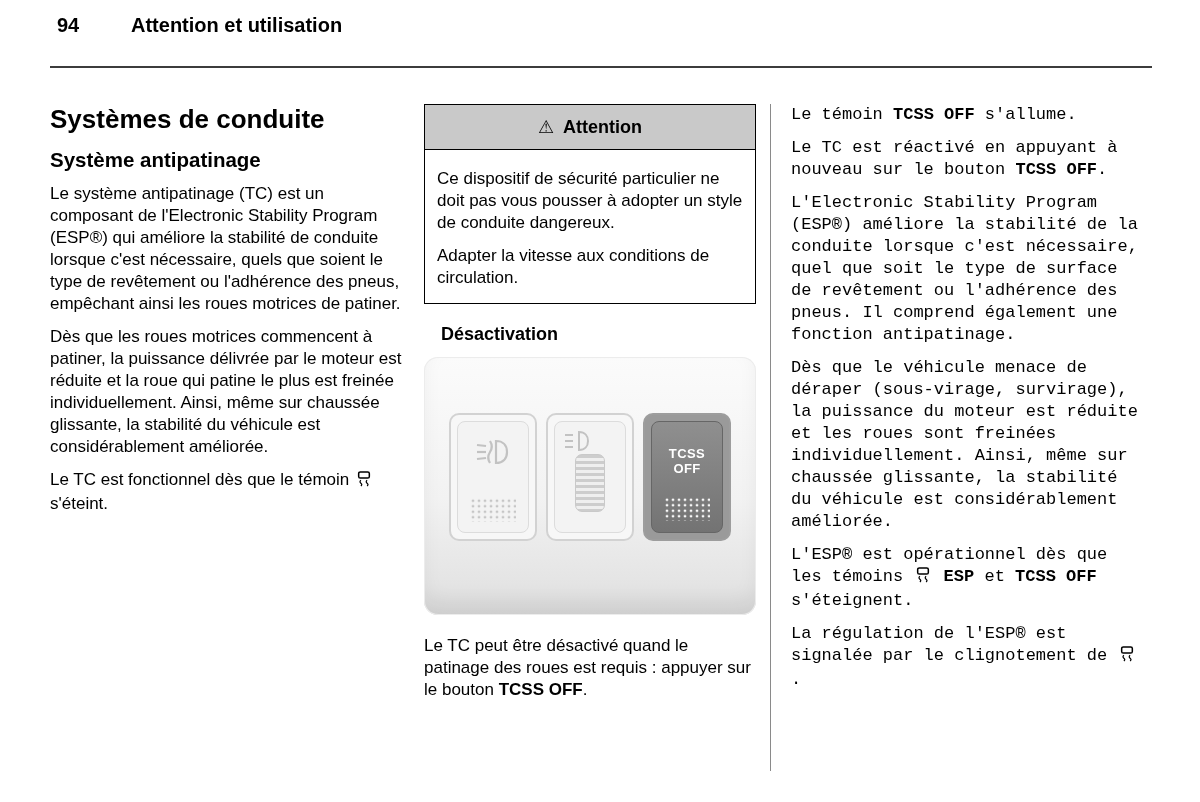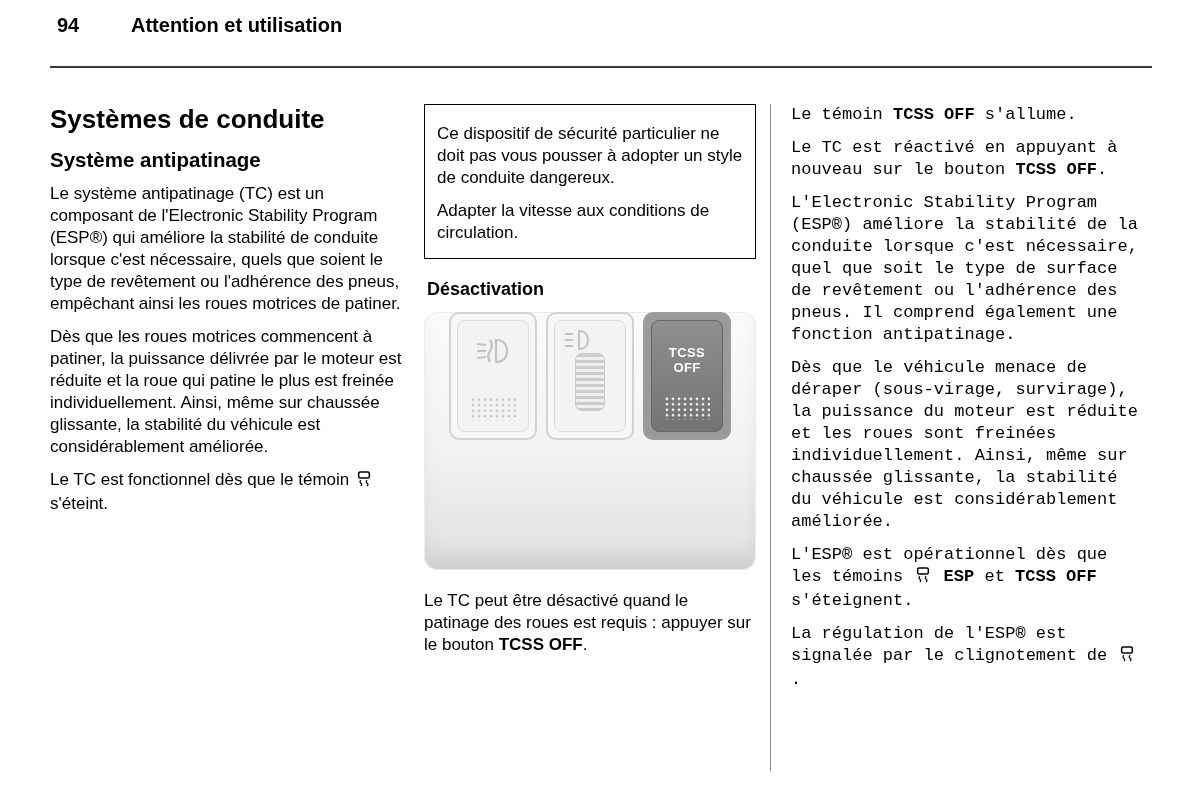--- a/index.html
+++ b/index.html
@@ -28,21 +28,21 @@
   .cols { position: absolute; top: 104px; left: 50px; display: flex; }
   .col1 { width: 352px; margin-right: 22px; }
   .col2 { width: 332px; }
   .divider { width: 1px; background: #8a8a8a; height: 667px; margin-left: 14px; flex: 0 0 1px; }
   .col3 { width: 352px; margin-left: 20px; font-family: Liberation Mono, monospace; }
 
   p { margin: 0 0 11px; font-size: 17px; line-height: 22px; hyphens: auto; }
   .b { font-weight: bold; }
   h1 { font-size: 26px; font-weight: bold; margin: 0 0 14px; line-height: 30px; }
   h2 { font-size: 20.5px; font-weight: bold; margin: 0 0 11px; line-height: 24px; }
-  .h-small { font-size: 18px; font-weight: bold; margin: 20px 3px 12px; }
+  .h-small { font-size: 18px; font-weight: bold; margin: 20px 17px 12px; }
 
   .ticon { display: inline-block; vertical-align: -2px; margin: 0 1px; }
 
   
   .attention { border: 1px solid #000; margin-bottom: 15px; }
   .attention-head {
     background: #c9c9c9;
     border-bottom: 1px solid #000;
     text-align: center; font-weight: bold; font-size: 18px;
     padding: 11px 0;
@@ -52,21 +52,21 @@
 
   .temoin-line { margin: 16px 0 8px; }
 
   
   .panel {
     width: 332px; height: 258px; border-radius: 14px;
     background: linear-gradient(180deg, #fbfbfb 0%, #f2f2f2 55%, #e4e4e4 88%, #d8d8d8 100%);
     box-shadow: inset 0 0 0 1px #ececec, inset 0 -12px 20px rgba(0,0,0,0.05);
     position: relative; margin: 8px 0 20px;
   }
-  .btn-row { display: flex; justify-content: center; gap: 9px; }
+  .btn-row { display: flex; justify-content: center; gap: 9px; padding-top: 56px; }
   .frame {
     width: 88px; height: 128px; border: 2px solid #d2d2d2; border-radius: 10px;
     background: #f7f7f7; display: flex; align-items: center; justify-content: center;
   }
   .inner {
     width: 72px; height: 112px; border: 1px solid #dcdcdc; border-radius: 8px;
     background: #f3f3f3; position: relative;
     display: flex; flex-direction: column; align-items: center;
   }
   .dots {
@@ -116,20 +116,21 @@
       <p>Dès que les roues motrices commencent à patiner, la puissance délivrée par le moteur est réduite et la roue qui patine le plus est freinée individuellement. Ainsi, même sur chaussée glissante, la stabilité du véhicule est considérablement améliorée.</p>
       <p><span>Le TC est fonctionnel dès que le témoin </span><span class="ticon"><svg width="18" height="16" viewBox="0 0 20 18">
               <rect x="4" y="1" width="12" height="7" rx="1.8" fill="none" stroke="#000" stroke-width="1.7"></rect>
               <path d="M6.5 10.5 q-2 1.6 0 3.2 q2 1.6 0 3.2" fill="none" stroke="#000" stroke-width="1.4"></path>
               <path d="M13.5 10.5 q-2 1.6 0 3.2 q2 1.6 0 3.2" fill="none" stroke="#000" stroke-width="1.4"></path>
             </svg></span><span> s'éteint.</span></p>
     </div>
 
     <div class="col2">
       <div class="attention">
+        <div class="attention-head"><span class="warn">⚠</span><span>Attention</span></div>
         <div class="attention-body">
           <p>Ce dispositif de sécurité particulier ne doit pas vous pousser à adopter un style de conduite dangereux.</p>
           <p>Adapter la vitesse aux conditions de circulation.</p>
         </div>
       </div>
 
 
       <div class="h-small">Désactivation</div>
 
       <div class="panel">

